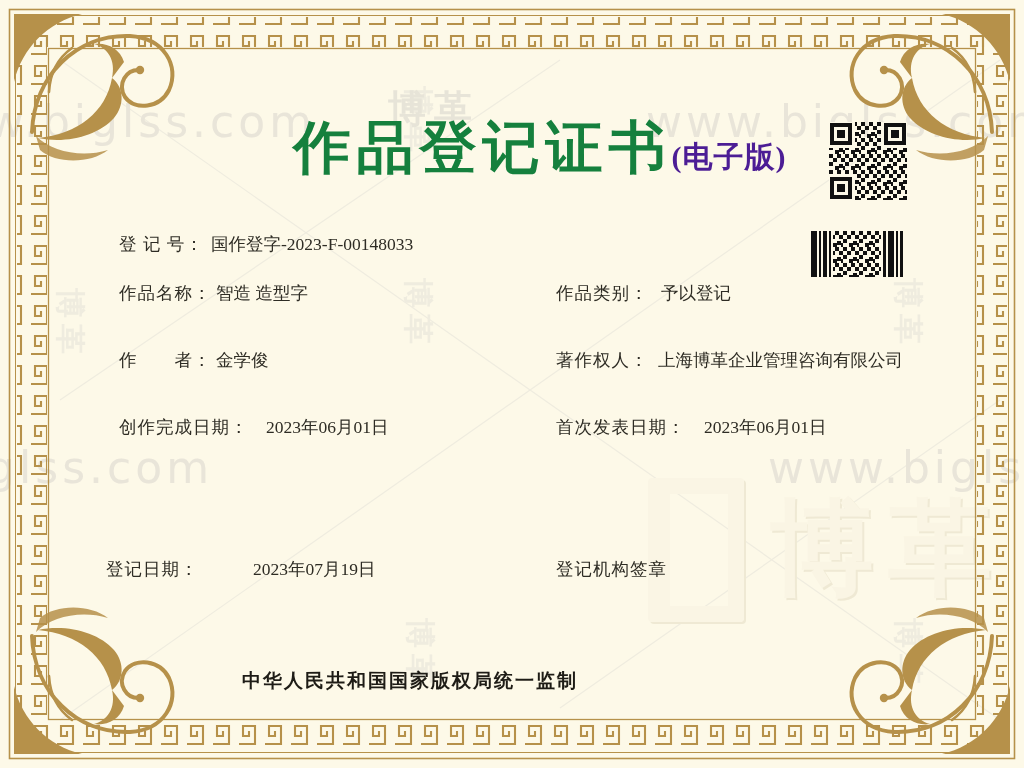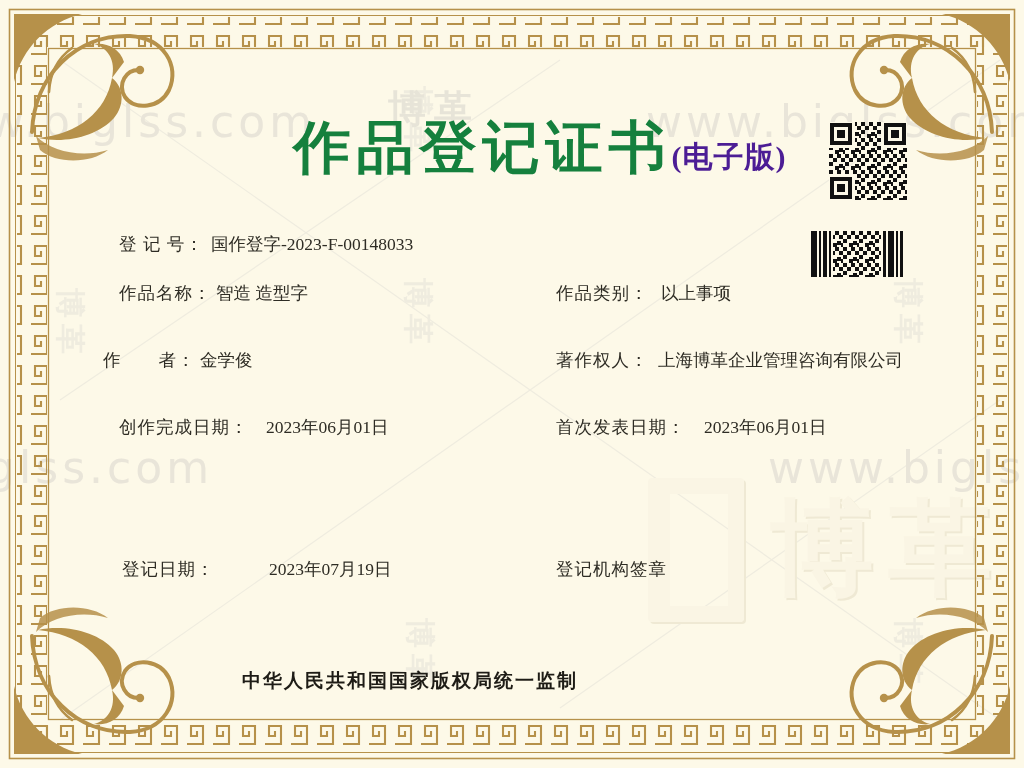--- a/index.html
+++ b/index.html
@@ -38,25 +38,25 @@
   .title-wrap{position:absolute;left:0;top:110px;width:1024px;text-align:center;
     transform:translateX(28px);white-space:nowrap;}
   .title-main{font-size:57px;font-weight:bold;color:#15803d;letter-spacing:6px;}
   .title-suffix{font-size:30px;font-weight:bold;color:#4c1d95;letter-spacing:1px;}
   .row{position:absolute;font-size:17.5px;white-space:nowrap;margin-left:41px;}
   .lbl{letter-spacing:1px;}
   .val{position:absolute;white-space:nowrap;}
   .r-regno{left:78px;top:232px;}  .r-regno .val{left:92px;text-align:right;}
   .r-name{left:78px;top:281px;}   .r-name .val{left:97px;}
   .r-cat{left:515px;top:281px;}   .r-cat .val{left:105px;}
-  .r-author{left:62px;top:348px;font-family:Liberation Mono, monospace;} .r-author .val{left:97px;}
+  .r-author{left:78px;top:348px;font-family:Liberation Mono, monospace;} .r-author .val{left:97px;}
   .r-holder{left:515px;top:348px;text-align:center;}.r-holder .val{left:102px;}
   .r-cdate{left:78px;top:415px;text-align:center;}  .r-cdate .val{left:147px;}
   .r-pdate{left:515px;top:415px;text-align:center;} .r-pdate .val{left:148px;}
-  .r-rdate{left:81px;top:557px;}  .r-rdate .val{left:147px;}
+  .r-rdate{left:65px;top:557px;}  .r-rdate .val{left:147px;}
   .r-sign{left:515px;top:557px;}
   .statement{position:absolute;left:78px;top:457px;width:868px;font-size:17.5px;
     line-height:1.58;text-indent:2em;letter-spacing:.5px;}
   .footer{position:absolute;left:0;top:668px;width:820px;text-align:center;
     font-size:19px;font-weight:bold;letter-spacing:2px;color:#1e1c16;}
   
   .qr{position:absolute;left:829px;top:122px;}
   .barcode{position:absolute;left:811px;top:231px;}
 </style>
 </head>
@@ -174,21 +174,21 @@
     <span class="val">国作登字-2023-F-00148033</span>
   </div>
 
   <div class="row r-name">
     <span class="lbl">作品名称：</span>
     <span class="val">智造 造型字</span>
   </div>
 
   <div class="row r-cat">
     <span class="lbl">作品类别：</span>
-    <span class="val">以上事项</span>
+    <span class="val">予以登记</span>
   </div>
 
   <div class="row r-author">
     <span class="lbl">作　　者：</span>
     <span class="val">金学俊</span>
   </div>
 
   <div class="row r-holder">
     <span class="lbl">著作权人：</span>
     <span class="val">上海博革企业管理咨询有限公司</span>

